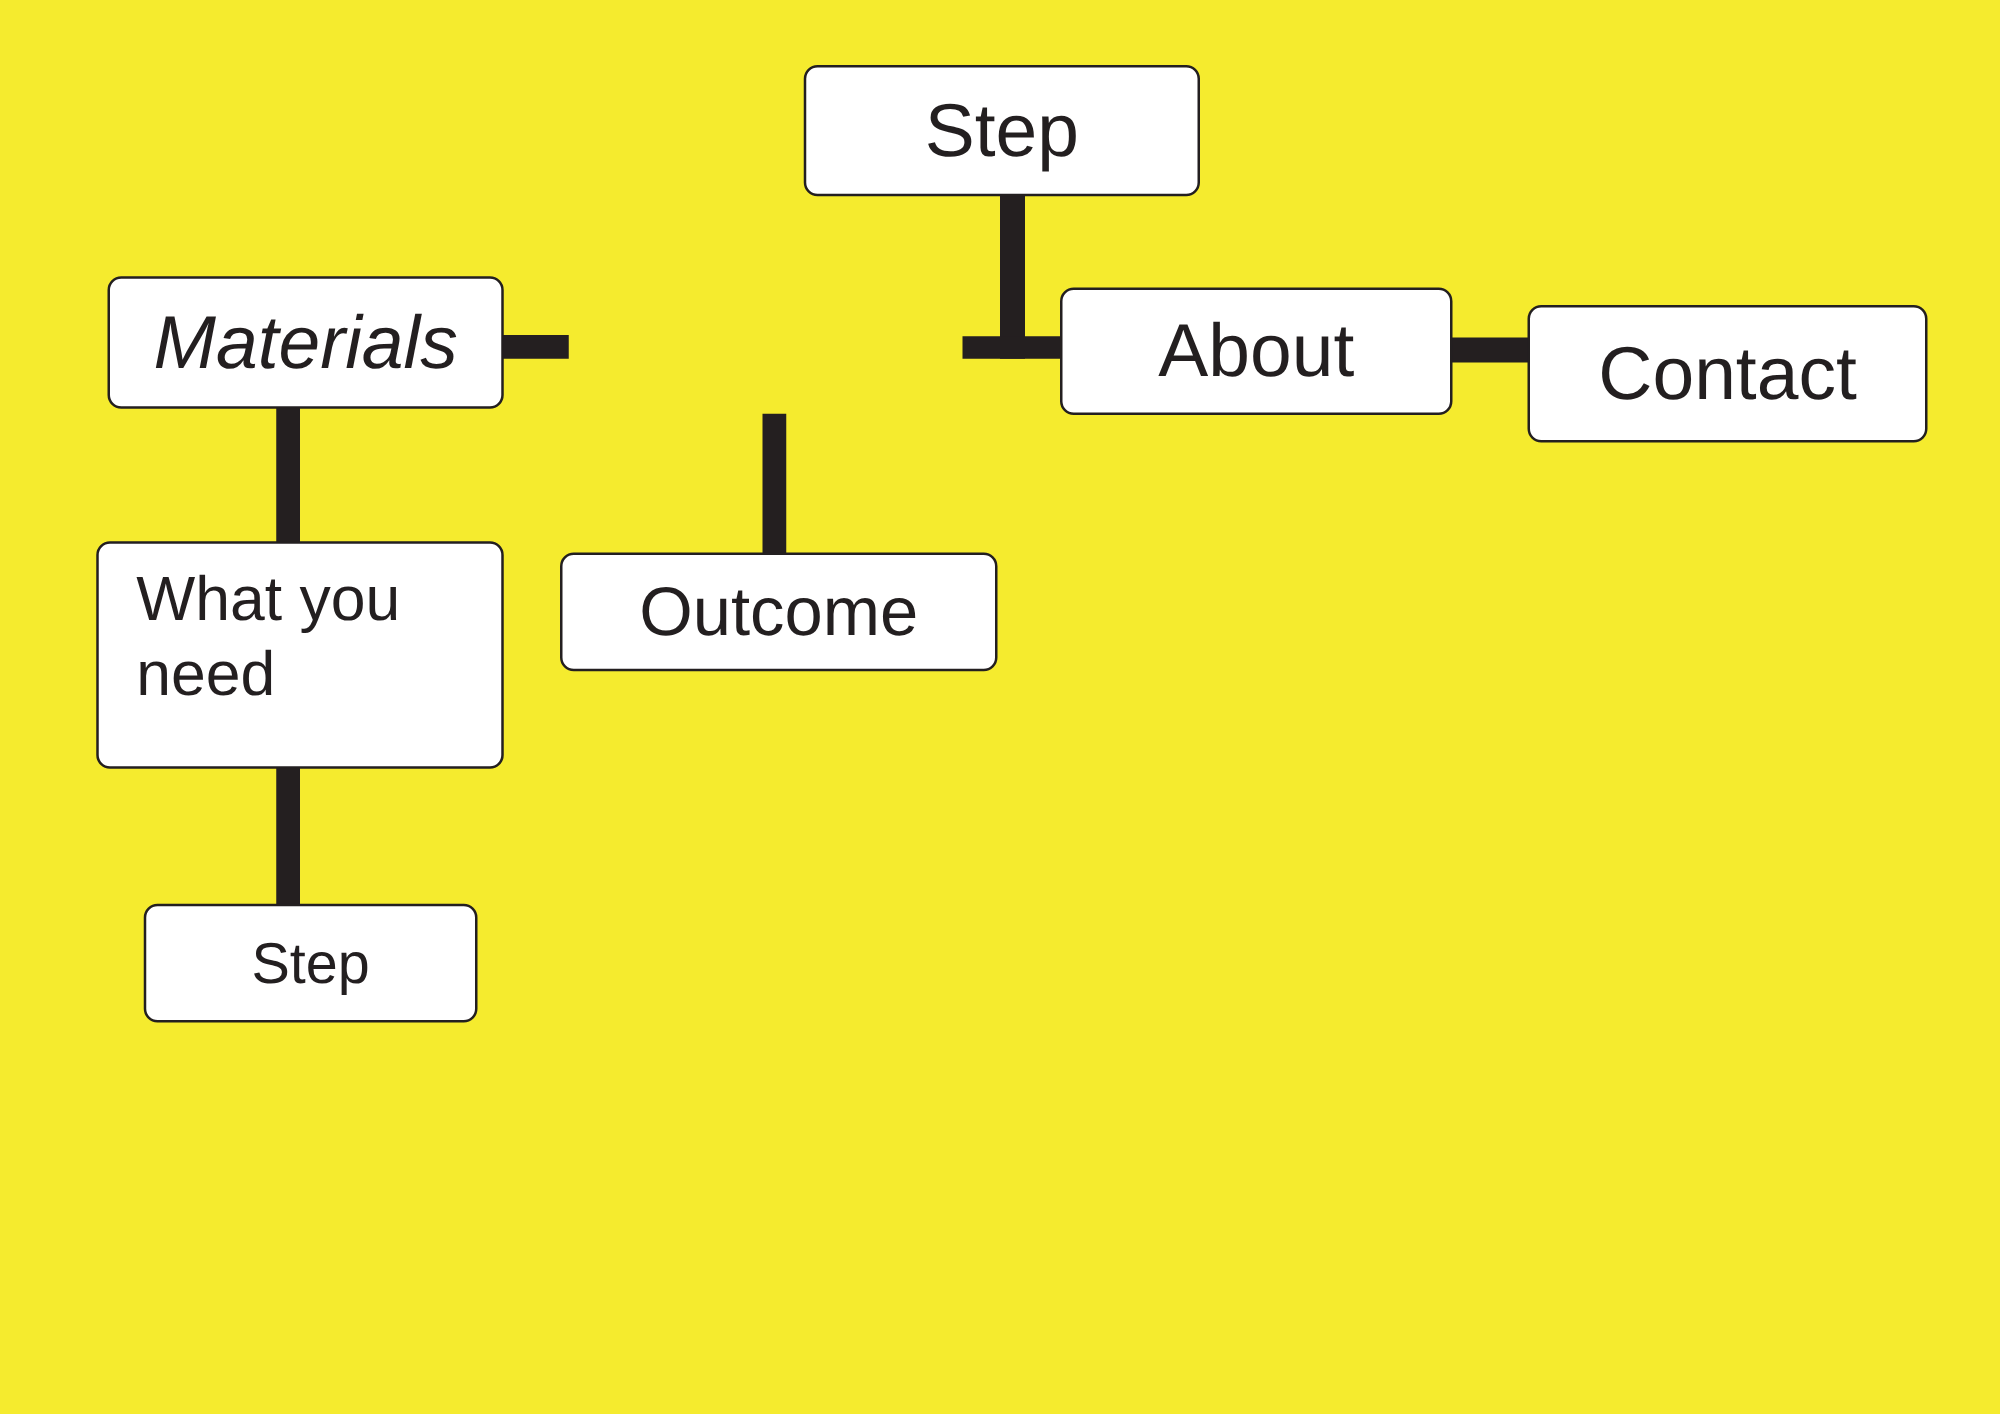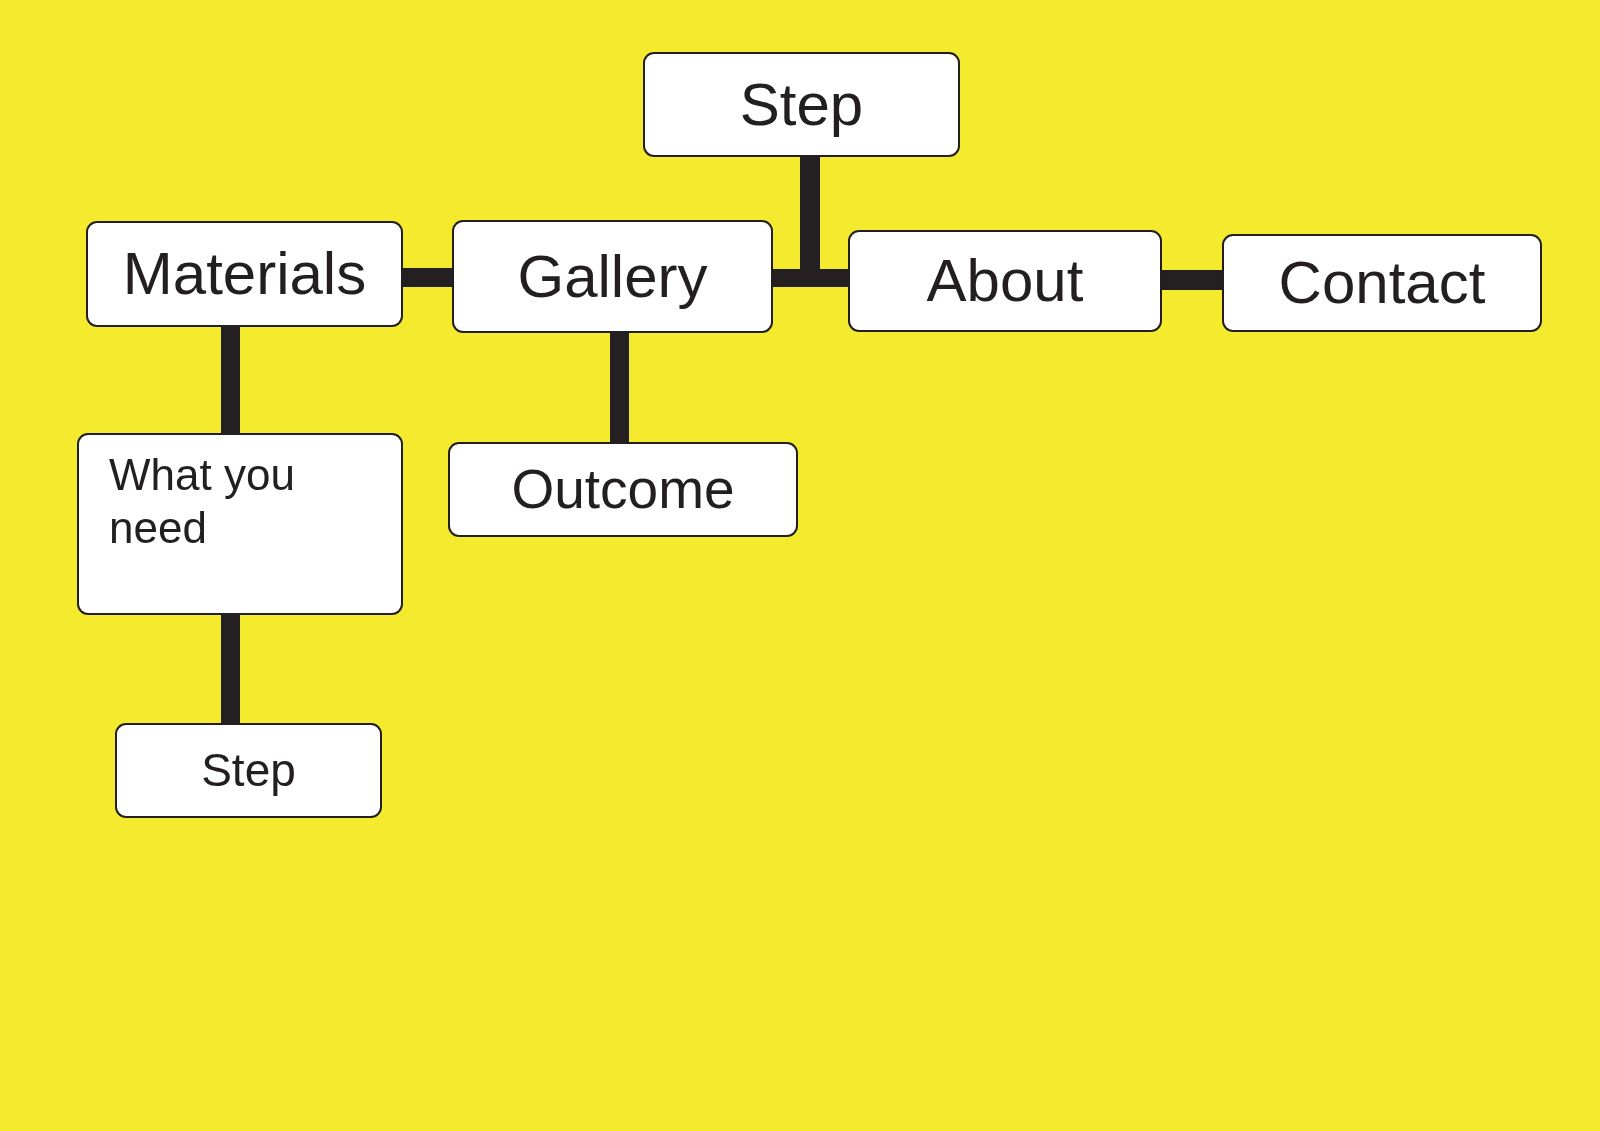--- a/index.html
+++ b/index.html
@@ -32,31 +32,31 @@
     line-height: 1.1;
     z-index: 2;
   }
   .conn {
     position: absolute;
     background: var(--connector-color, #241F20);
     z-index: 1;
   }
   
   .node-home      { left: 643px; top: 52px;  width: 317px; height: 105px; }
-  .node-materials { left: 86px;  top: 221px; width: 317px; height: 106px; }
+  .node-materials { left: 86px;  top: 221px; width: 317px; height: 106px; font-style: italic; }
   .node-gallery   { left: 452px; top: 220px; width: 321px; height: 113px; }
   .node-about     { left: 848px; top: 230px; width: 314px; height: 102px; }
-  .node-contact   { left: 1222px;top: 234px; width: 320px; height: 98px; }
+  .node-contact   { left: 1222px;top: 244px; width: 320px; height: 110px; }
   .node-what      {
     left: 77px; top: 433px; width: 326px; height: 182px;
     justify-content: flex-start;
     align-items: flex-start;
     text-align: left;
     padding: 14px 6px 0 30px;
-    font-size: 44px;
+    font-size: 50px;
     line-height: 1.2;
   }
   .node-outcome   { left: 448px; top: 442px; width: 350px; height: 95px; font-size: 55px; }
   .node-step      { left: 115px; top: 723px; width: 267px; height: 95px; font-size: 46px; }
   
   .conn-home-v            { left: 800px;  top: 155px; width: 20px; height: 132px; }
   .conn-materials-gallery { left: 400px;  top: 268px; width: 55px; height: 19px; }
   .conn-gallery-about     { left: 770px;  top: 269px; width: 81px; height: 18px; }
   .conn-about-contact     { left: 1160px; top: 270px; width: 64px; height: 20px; }
   .conn-materials-v       { left: 221px;  top: 325px; width: 19px; height: 110px; }
@@ -77,23 +77,20 @@
   <div class="conn conn-what-step-v"></div>
 
   <div class="node node-home">
     <span>Step</span>
   </div>
 
   <div class="node node-materials">
     <span>Materials</span>
   </div>
 
-  <div class="node node-gallery">
-    <span>Gallery</span>
-  </div>
 
   <div class="node node-about">
     <span>About</span>
   </div>
 
   <div class="node node-contact">
     <span>Contact</span>
   </div>
 
   <div class="node node-what">

